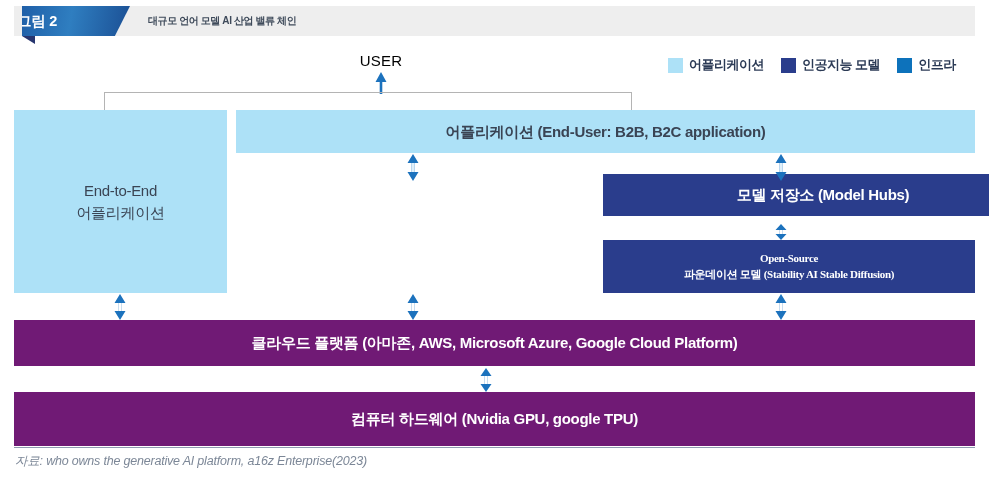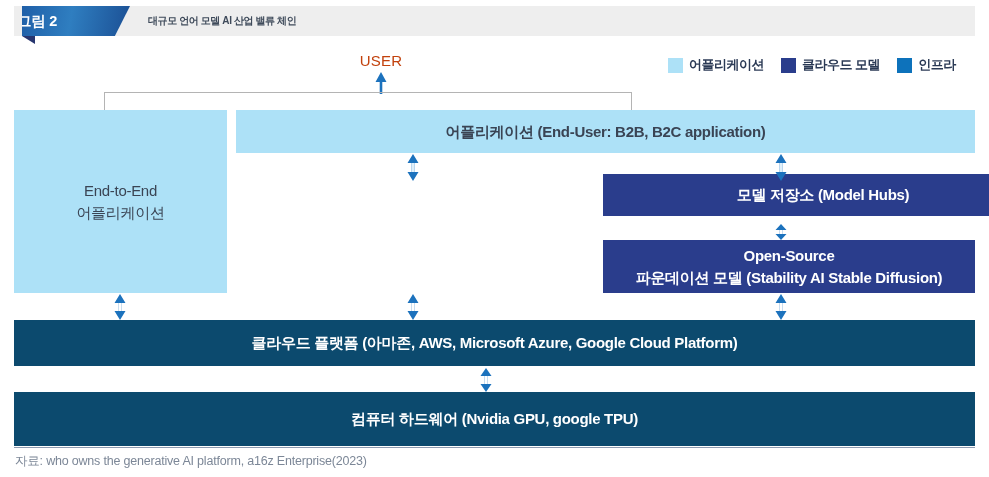--- a/index.html
+++ b/index.html
@@ -99,21 +99,21 @@
   }
 
   
   .user-label {
     position: absolute;
     left: 306px;
     top: 52px;
     width: 150px;
     text-align: center;
     font-size: 15px;
-    color: #c2410c;
+    color: #000000;
     letter-spacing: 0.2px;
   }
 
   
   .bracket {
     position: absolute;
     left: 104px;
     top: 92px;
     width: 528px;
     height: 19px;
@@ -129,27 +129,27 @@
     box-sizing: border-box;
     display: flex;
     align-items: center;
     justify-content: center;
     text-align: center;
     line-height: 1.45;
     letter-spacing: -0.3px;
   }
   .box-app   { background: #ade1f7; color: #3a4454; }
   .box-model { background: #2a3d8c; color: #ffffff; }
-  .box-infra { background: #0c4a6e; color: #ffffff; }
+  .box-infra { background: #701a75; color: #ffffff; }
 
   .b-e2e       { left: 14px;  top: 110px; width: 213px; height: 183px; font-size: 15px; }
   .b-app       { left: 236px; top: 110px; width: 739px; height: 43px;  font-size: 15px; font-weight: bold; }
   .b-closed    { left: 236px; top: 181px; width: 354px; height: 112px; font-size: 15px; font-weight: bold; }
   .b-hubs      { left: 603px; top: 174px; width: 440px; height: 42px;  font-size: 15px; font-weight: bold; }
-  .b-open      { left: 603px; top: 240px; width: 372px; height: 53px;  font-size: 15px; font-weight: bold; }
+  .b-open      { left: 603px; top: 240px; width: 372px; height: 53px;  font-size: 11px; font-weight: bold; font-family: Liberation Serif, serif; }
   .b-cloud     { left: 14px;  top: 320px; width: 961px; height: 46px;  font-size: 15px; font-weight: bold; }
   .b-hardware  { left: 14px;  top: 392px; width: 961px; height: 54px;  font-size: 15px; font-weight: bold; }
 
   .box .line2 { display: block; }
 
   
   .arrow-up, .arrow-dbl {
     position: absolute;
   }
   .arrow-dbl svg, .arrow-up svg { display: block; }
@@ -163,20 +163,21 @@
     height: 0;
     border-top: 1.2px solid #8f9bb0;
   }
   .footer-text {
     position: absolute;
     left: 15px;
     top: 453px;
     font-size: 12.5px;
     color: #7c8797;
     letter-spacing: -0.2px;
+    font-style: italic;
   }
 </style>
 </head>
 <body>
 
 <div id="page">
 
   <div class="header-bar"></div>
   <div class="fig-tag-tail"></div>
   <div class="fig-tag">
@@ -184,21 +185,21 @@
   </div>
   <div class="header-title">대규모 언어 모델 AI 산업 밸류 체인</div>
 
   <div class="legend">
     <div class="legend-item">
       <span class="legend-swatch" style="background:#ade1f7"></span>
       <span class="legend-label">어플리케이션</span>
     </div>
     <div class="legend-item">
       <span class="legend-swatch" style="background:#2a3d8c"></span>
-      <span class="legend-label">클라우드 모델</span>
+      <span class="legend-label">인공지능 모델</span>
     </div>
     <div class="legend-item">
       <span class="legend-swatch" style="background:#0d72bb"></span>
       <span class="legend-label">인프라</span>
     </div>
   </div>
 
   <div class="user-label">USER</div>
   <div class="arrow-up" style="left:374px; top:72px;">
     <svg width="14" height="22" viewBox="0 0 14 22">

